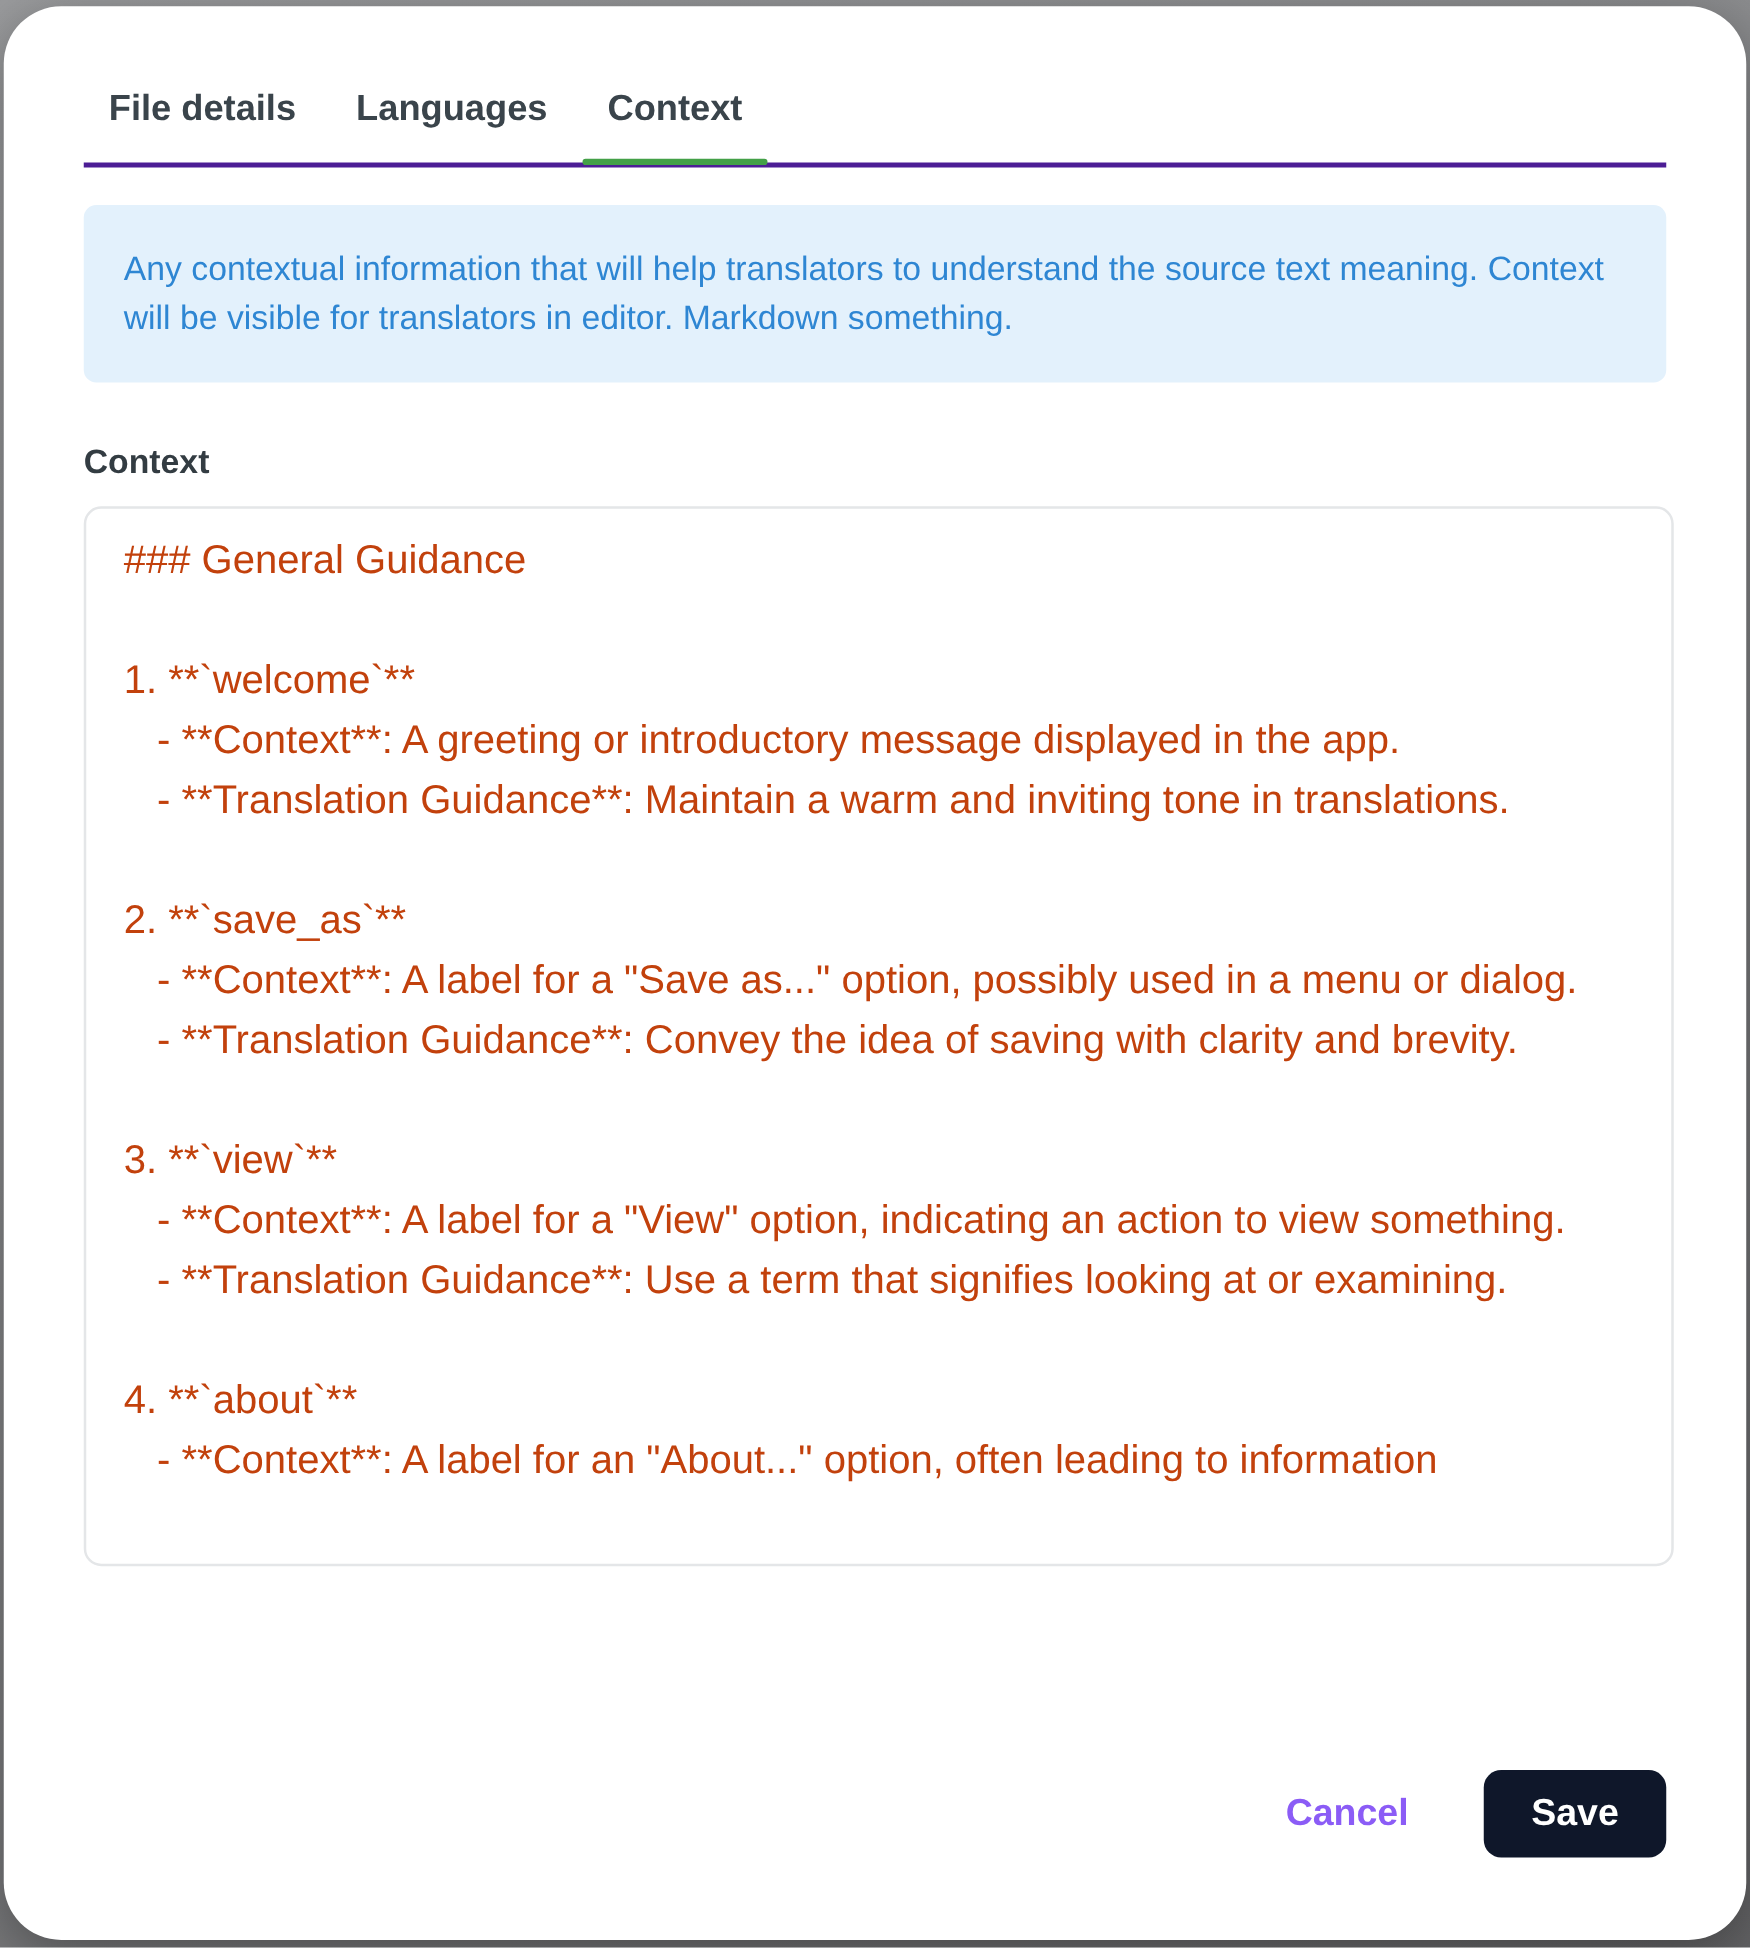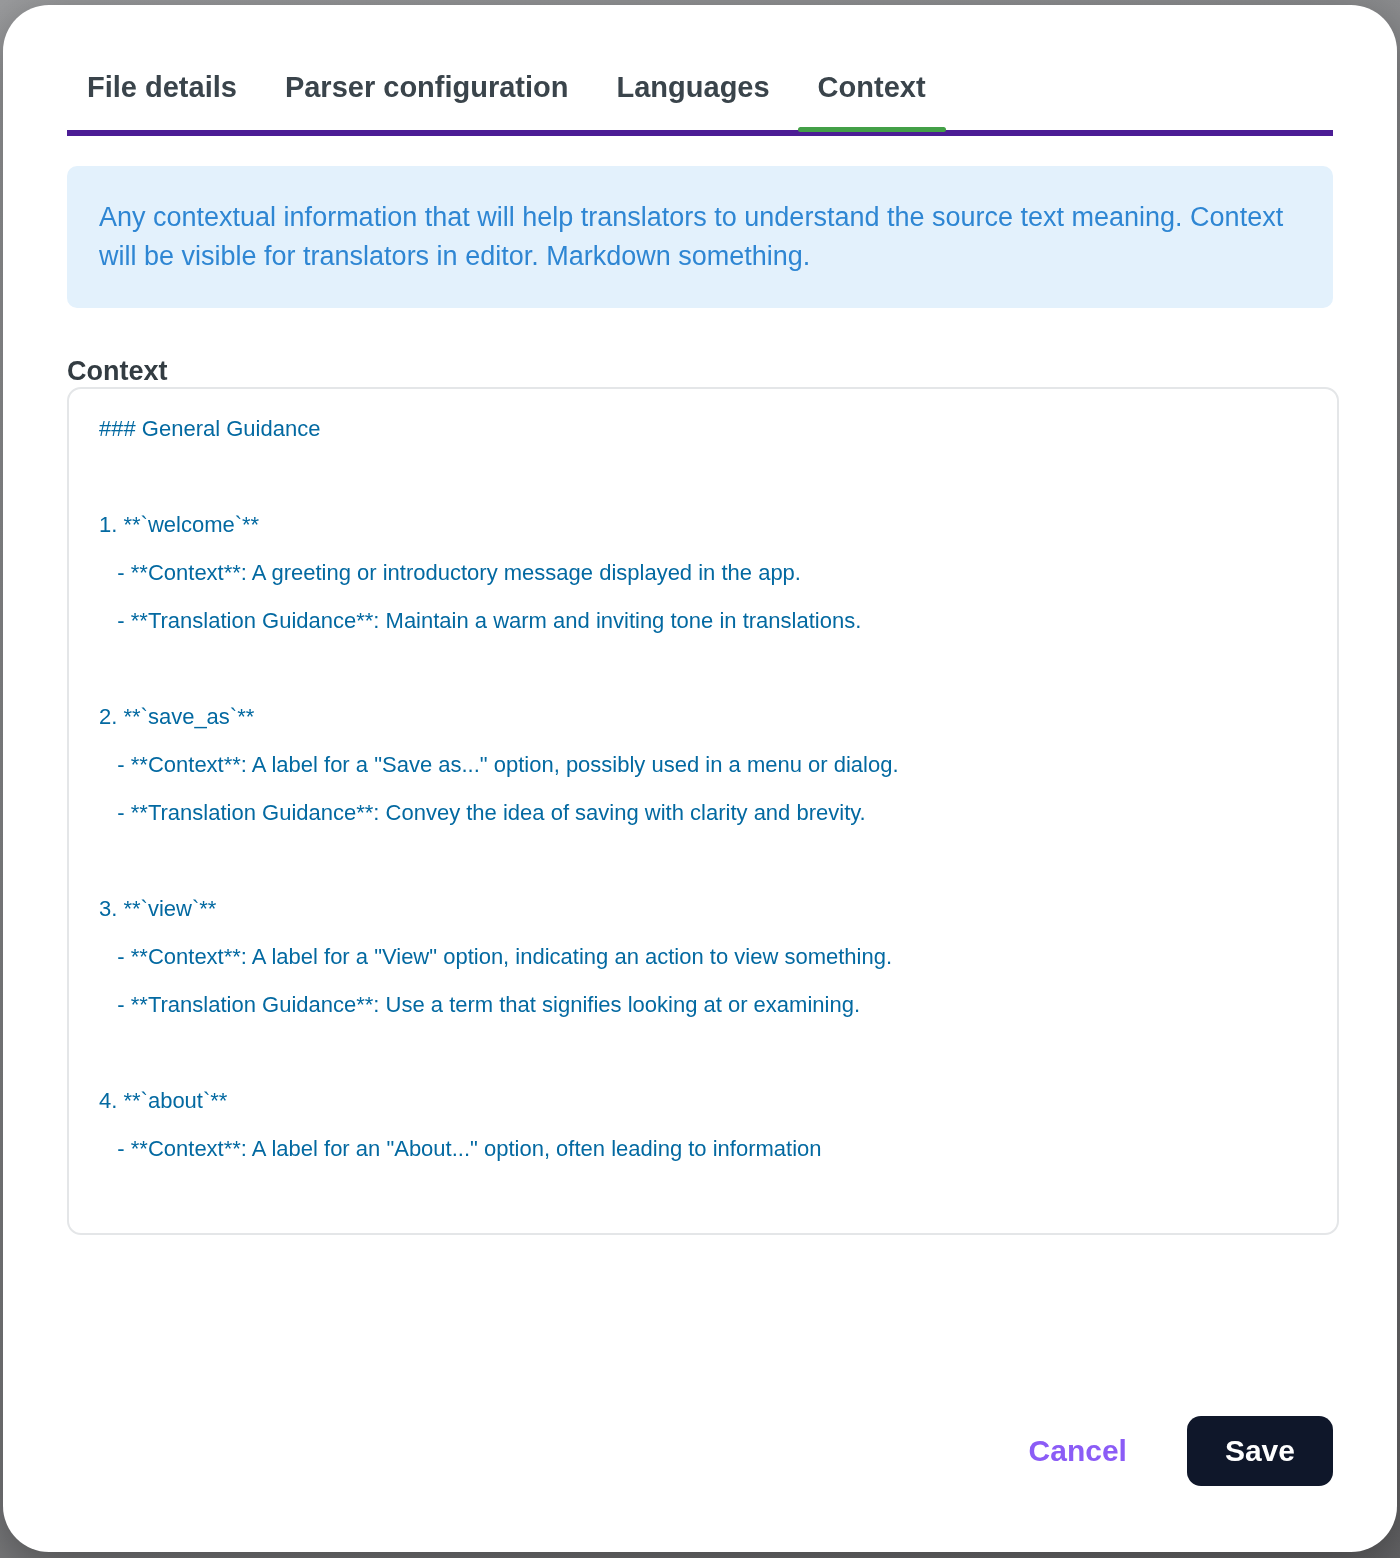--- a/index.html
+++ b/index.html
@@ -50,21 +50,21 @@
     font-size: 44px;
     line-height: 1;
     color: #aeb6bd;
     font-weight: 400;
   }
   
   .tabs {
     margin-top: 60px;
     display: flex;
     gap: 8px;
-    border-bottom: 6px solid #4c1d95;
+    border-bottom: 4px solid #4c1d95;
   }
   .tab {
     background: none;
     border: none;
     cursor: pointer;
     font-family: inherit;
     font-size: 29px;
     font-weight: 600;
     color: #3a444b;
     padding: 6px 20px 26px 20px;
@@ -96,27 +96,28 @@
     margin-top: 48px;
     font-size: 27px;
     font-weight: 600;
     color: #333c42;
   }
   .context-textarea {
     display: block;
     box-sizing: border-box;
     width: 1272px;
     height: 848px;
+    margin-top: 20px;
     border: 2px solid #e4e6e8;
     border-radius: 14px;
     padding: 16px 30px;
     font-family: "Liberation Sans", "DejaVu Sans", sans-serif;
-    font-size: 22px;
+    font-size: 32px;
     line-height: 48px;
-    color: #0369a1;
+    color: #c2410c;
     resize: none;
     outline: none;
     overflow: hidden;
     scrollbar-width: none;
     background: #ffffff;
     white-space: pre-wrap;
   }
   .context-textarea::-webkit-scrollbar { display: none; }
   
   .modal-footer {
@@ -151,21 +152,20 @@
   }
 </style>
 </head>
 <body>
 
 <div class="modal">
 
 
   <div class="tabs">
     <button class="tab">File details</button>
-    <button class="tab">Parser configuration</button>
     <button class="tab">Languages</button>
     <button class="tab active">Context</button>
   </div>
 
   <div class="banner">
     <span>Any contextual information that will help translators to understand the source text meaning. Context will be visible for translators in editor. Markdown something.</span>
   </div>
 
   <div class="field-label">Context</div>
 

